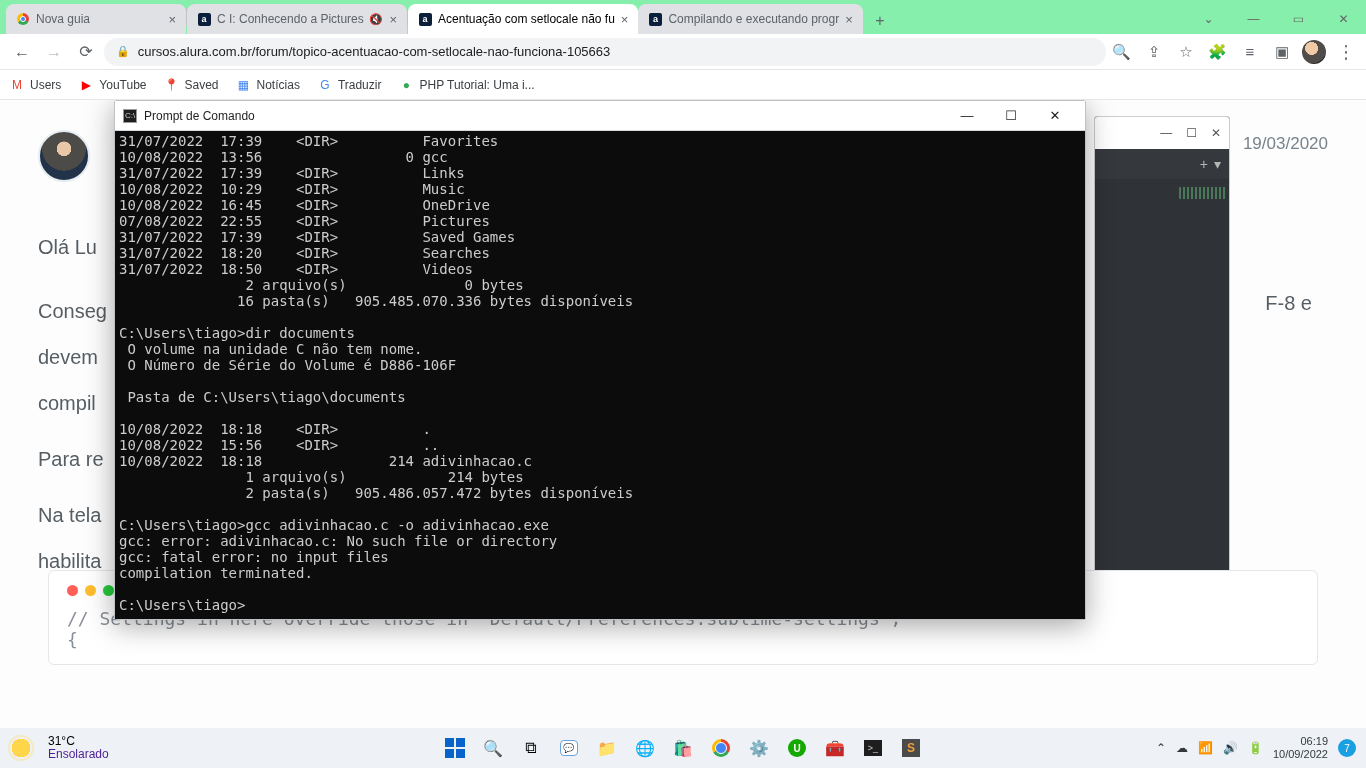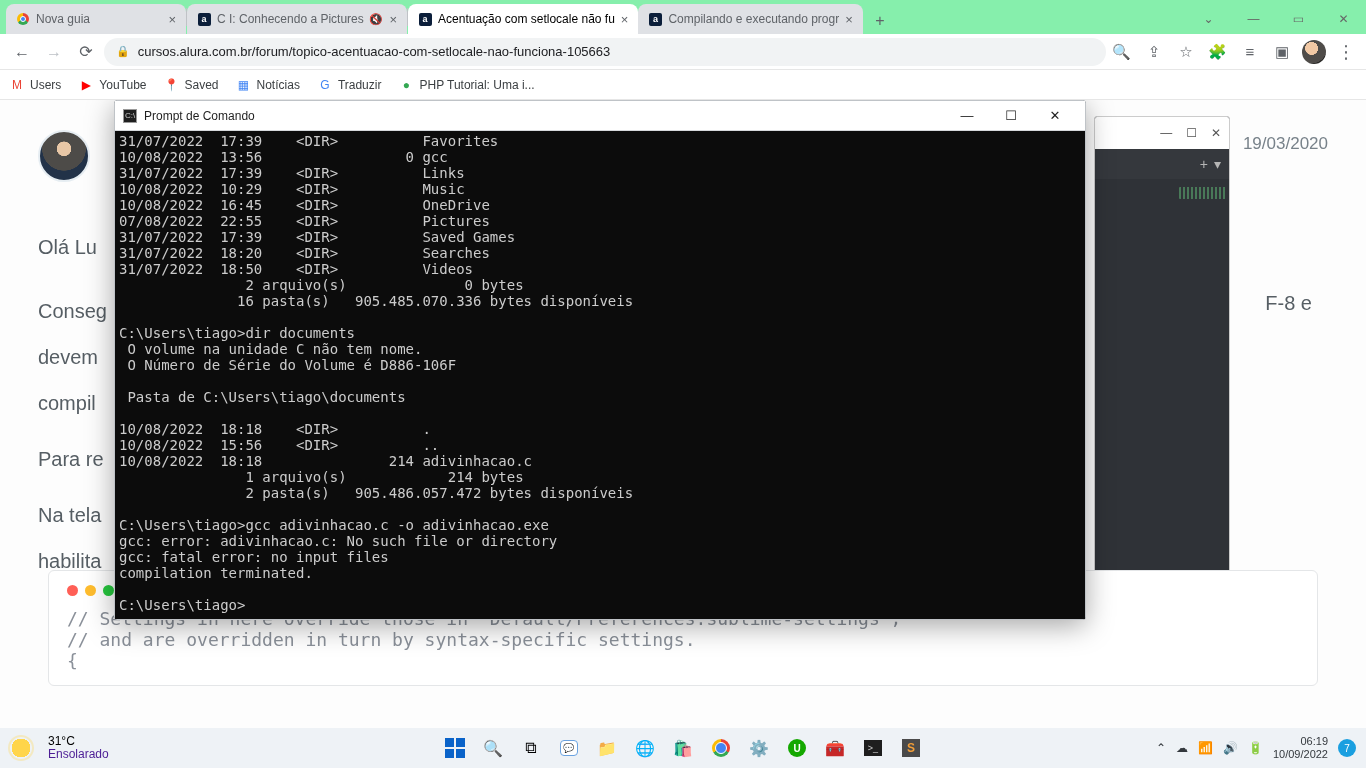--- a/index.html
+++ b/index.html
@@ -217,21 +217,20 @@
     <span>C</span>
   </div>
 
   <div class="code-block">
     <div class="code-dots">
       <span class="d-red"></span>
       <span class="d-yel"></span>
       <span class="d-grn"></span>
     </div>
     <div>// Settings in here override those in "Default/Preferences.sublime-settings",</div>
-    <div>// and are overridden in turn by syntax-specific settings.</div>
     <div>{</div>
   </div>
 
   <div class="cmd">
     <div class="cmd-title">
       <span class="cmd-ic">C:\</span>
       <span>Prompt de Comando</span>
       <div class="cmd-controls">
         <span class="cmd-btn">―</span>
         <span class="cmd-btn">☐</span>

